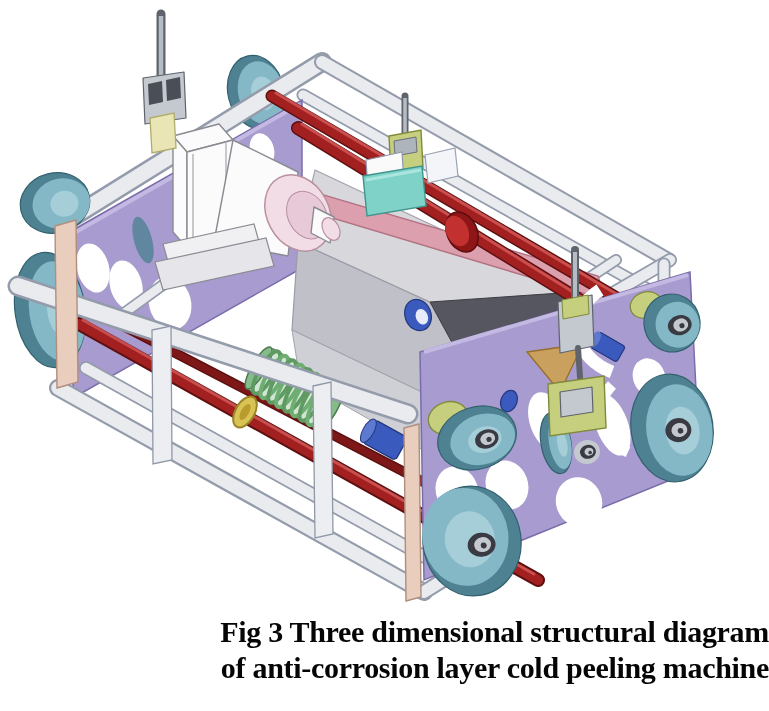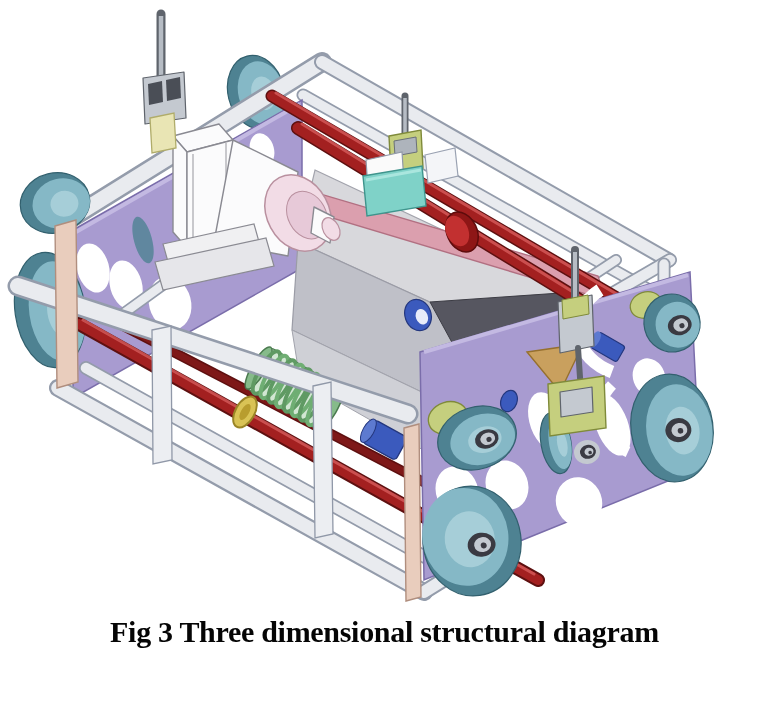--- a/index.html
+++ b/index.html
@@ -15,21 +15,21 @@
   .wring{fill:var(--wheelTealLight);opacity:.75;}
   .whub{fill:var(--hubDark);}
   .wmetal{fill:var(--hubMetal);}
   .plate{fill:var(--platePurple);stroke:var(--plateStroke);stroke-width:1.5;}
   .hole{fill:#ffffff;}
   .shaft-o{stroke:var(--shaftRedDark);stroke-linecap:round;fill:none;}
   .shaft-i{stroke:var(--shaftRed);stroke-linecap:round;fill:none;}
   .shaft-h{stroke:var(--shaftHighlight);stroke-linecap:round;fill:none;opacity:.85;}
   .motor{fill:var(--motorWhite);stroke:var(--motorStroke);stroke-width:1.4;stroke-linejoin:round;}
   .metal{fill:var(--hubMetal);stroke:var(--metalDark);stroke-width:1.2;stroke-linejoin:round;}
-  .caption{margin-top:8px;text-align:center;font-family:"Liberation Serif","DejaVu Serif",serif;
+  .caption{margin-top:8px;text-align:right;font-family:"Liberation Serif","DejaVu Serif",serif;
            font-weight:700;font-size:30px;line-height:36px;color:var(--captionColor);letter-spacing:-0.3px;}
 </style>
 </head>
 <body>
 
 <div class="fig-wrap">
 
 <svg width="769" height="606" viewBox="0 0 769 606">
 
   <g transform="rotate(-14 256 92)">
@@ -276,15 +276,16 @@
     <polygon class="metal" points="143,78 184,72 186,118 145,124"></polygon>
     <polygon points="148,84 162,81 163,102 149,105" fill="#4a4e56"></polygon>
     <polygon points="166,80 180,77 181,98 167,101" fill="#4a4e56"></polygon>
     <polygon points="150,118 174,113 176,148 152,153" fill="#e9e5b4" stroke="#b0ac6a" stroke-width="1.3"></polygon>
   </g>
 
 </svg>
 
 <div class="caption">
   <div>Fig 3 Three dimensional structural diagram</div>
+  <div>of anti-corrosion layer cold peeling machine</div>
 </div>
 
 </div>
 
 </body></html>

